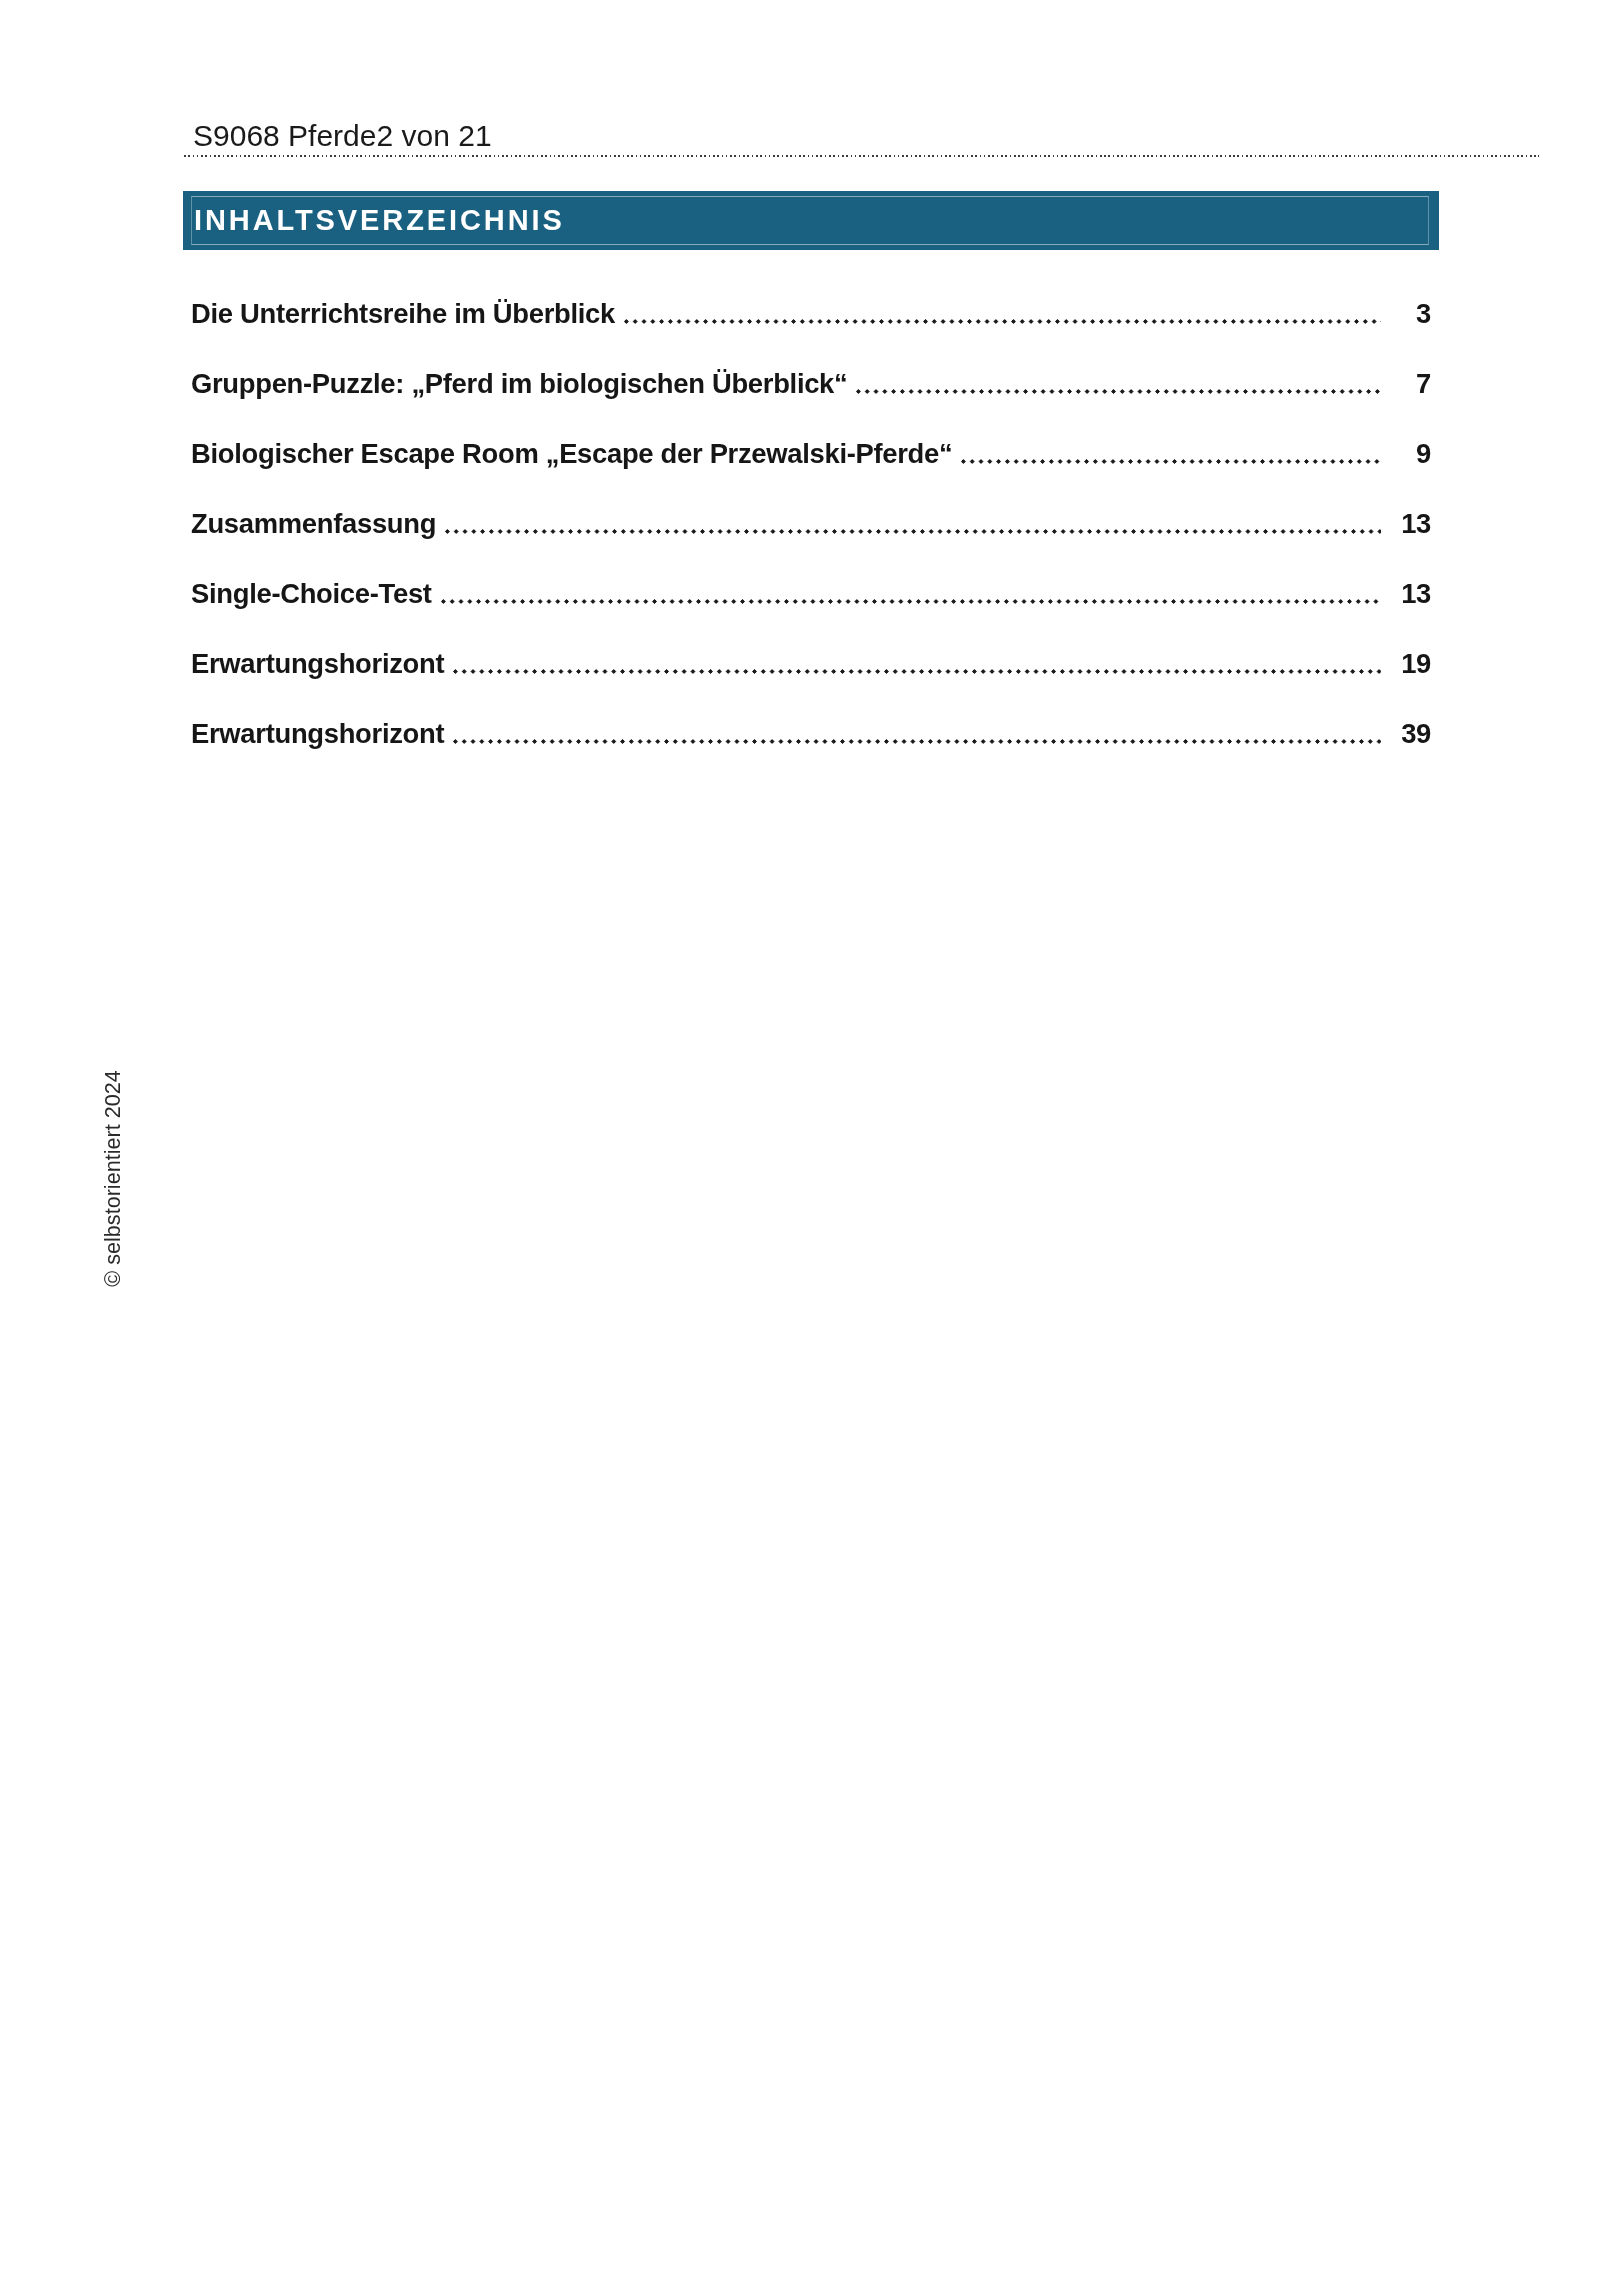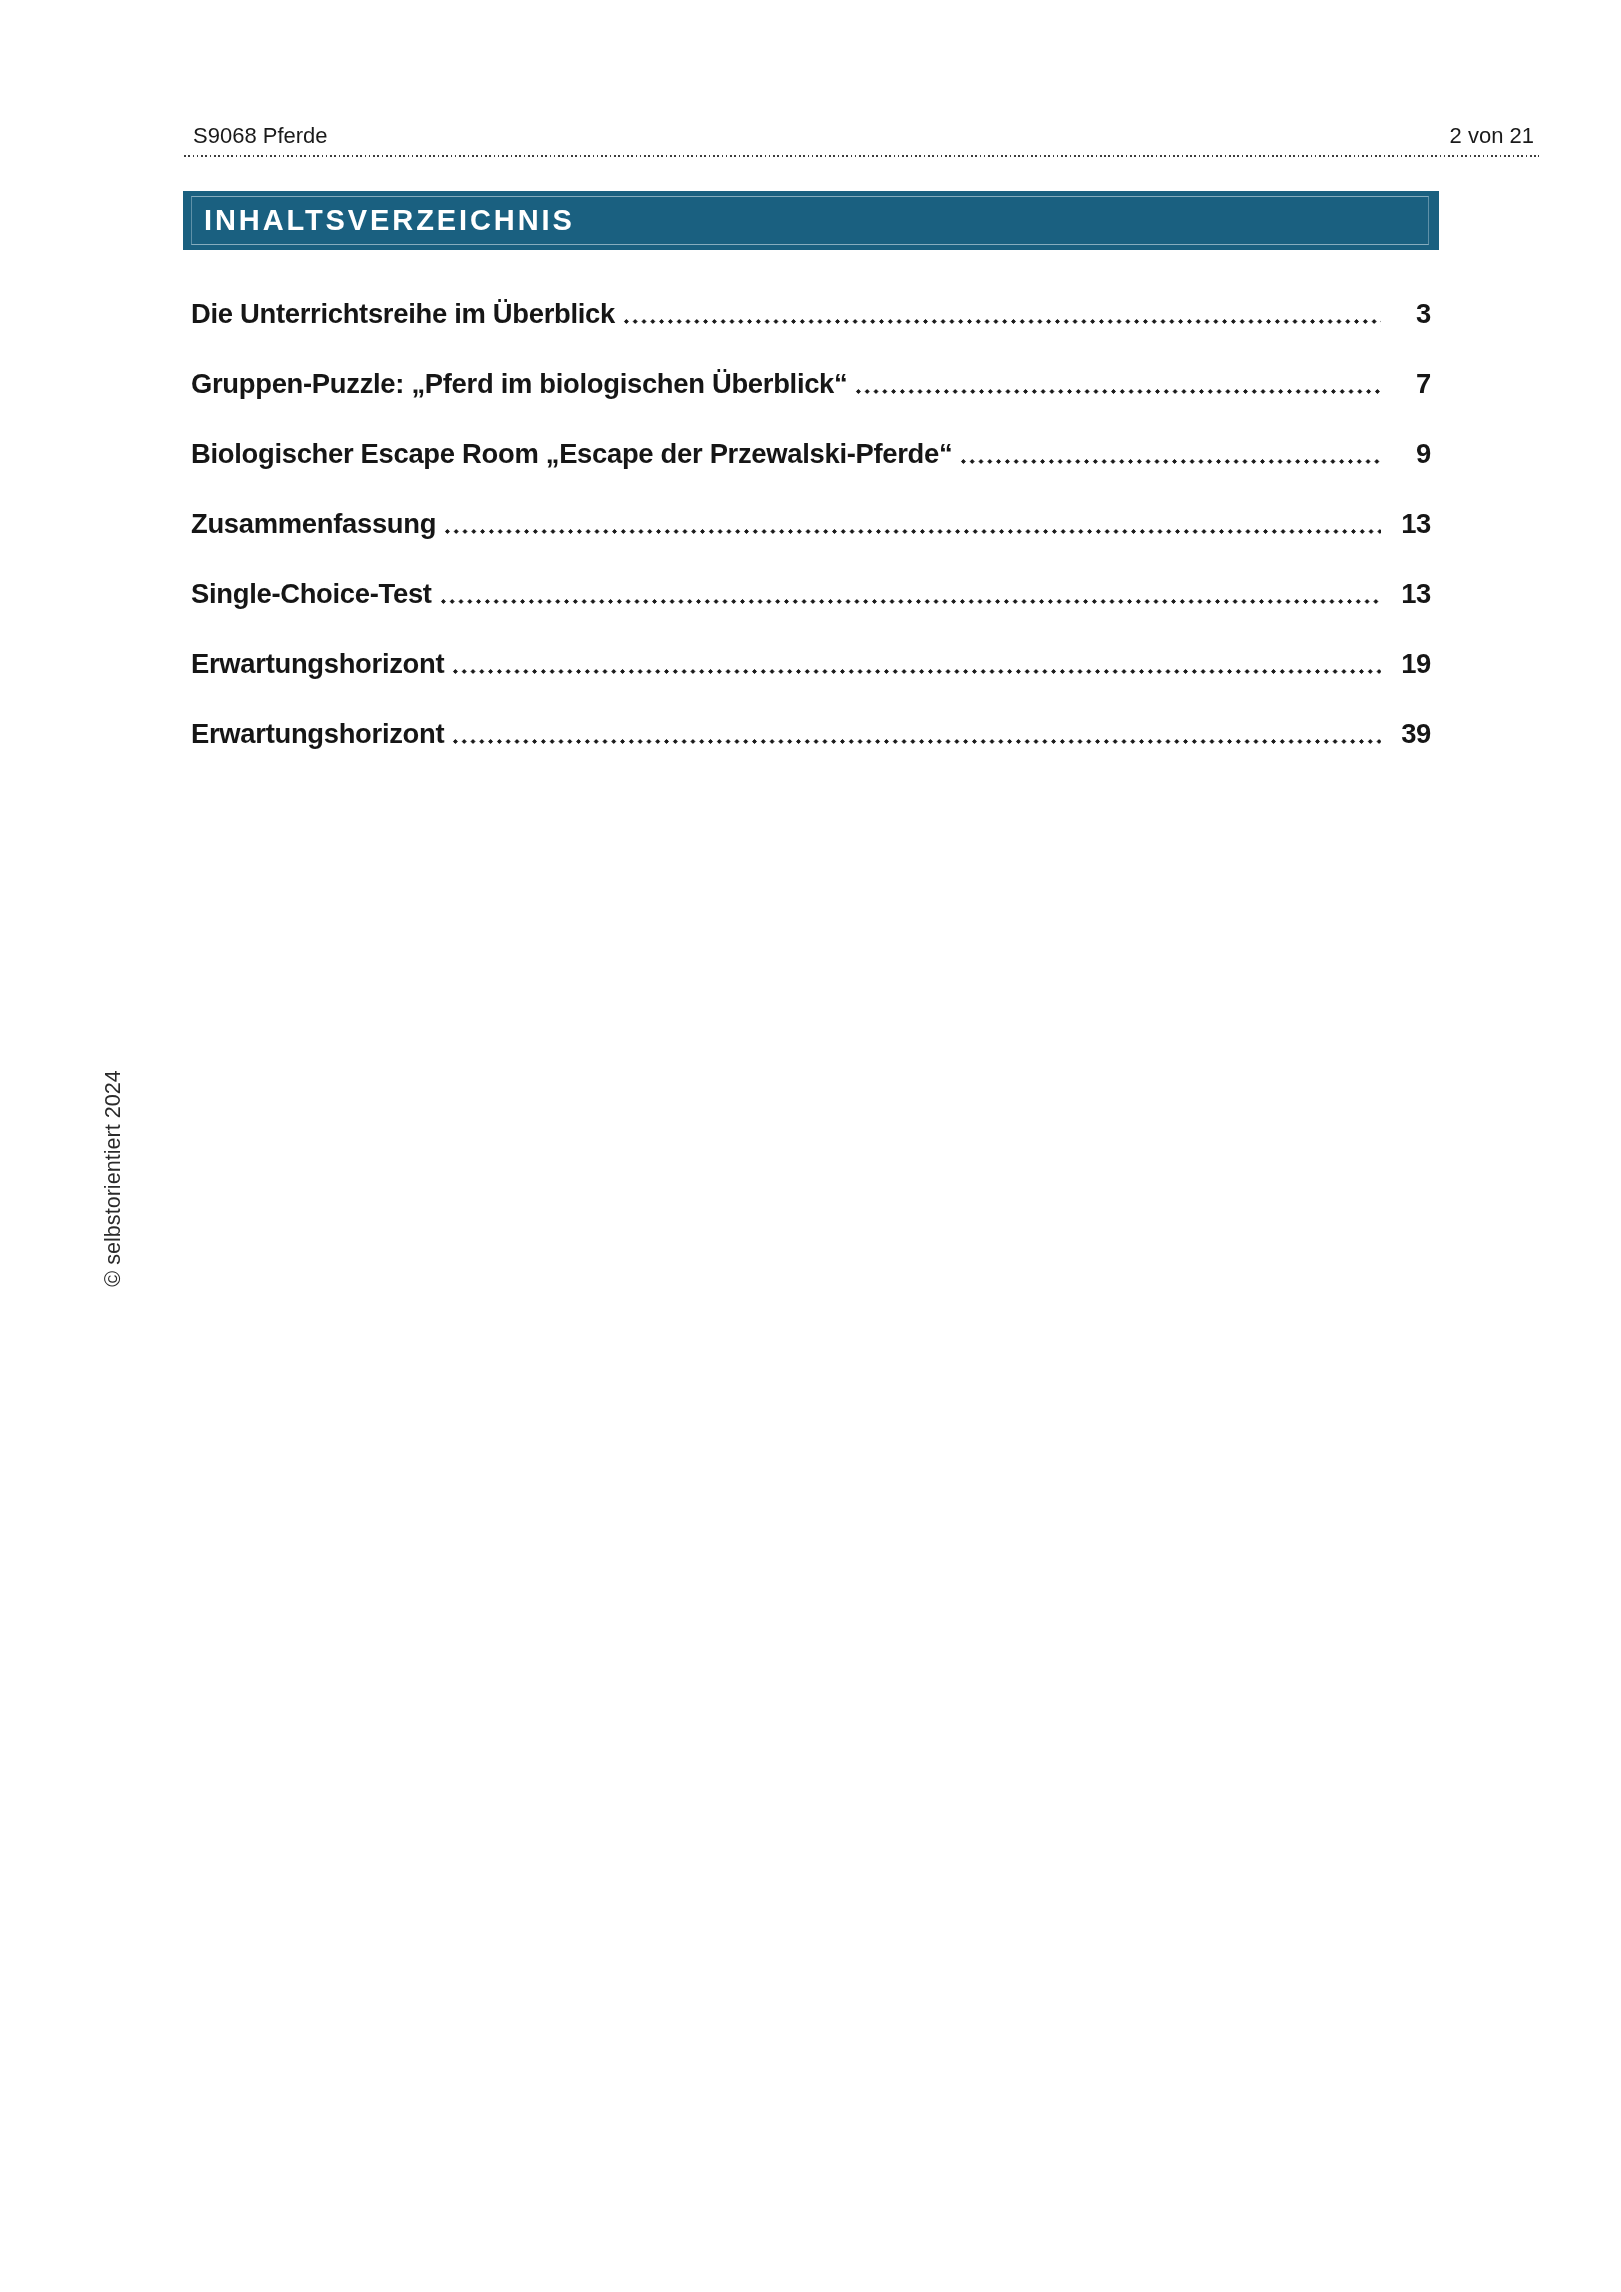--- a/index.html
+++ b/index.html
@@ -14,23 +14,22 @@
     overflow: hidden;
   }
 
   
   .header {
     position: absolute;
     left: 193px;
     top: 122px;
     width: 1341px;
     display: flex;
-    justify-content: space-between;
     align-items: baseline;
-    font-size: 22px;
+    font-size: 30px;
     line-height: 27.4px;
     color: #1a1a1a;
   }
 
   .header-rule {
     position: absolute;
     left: 184px;
     top: 155px;
     width: 1355px;
     height: 2.9px;
@@ -61,21 +60,21 @@
     border-bottom: 1px solid rgba(225, 236, 242, 0.55);
     border-left: 1px solid rgba(225, 236, 242, 0.35);
     border-right: 1px solid rgba(225, 236, 242, 0.35);
     pointer-events: none;
   }
   .banner-title {
     color: #ffffff;
     font-size: 29px;
     font-weight: 700;
     letter-spacing: 2.9px;
-    padding-left: 21px;
+    padding-left: 11px;
   }
 
   
   .toc {
     position: absolute;
     left: 191px;
     top: 297px;
     width: 1240px;
   }
   .toc-row {

